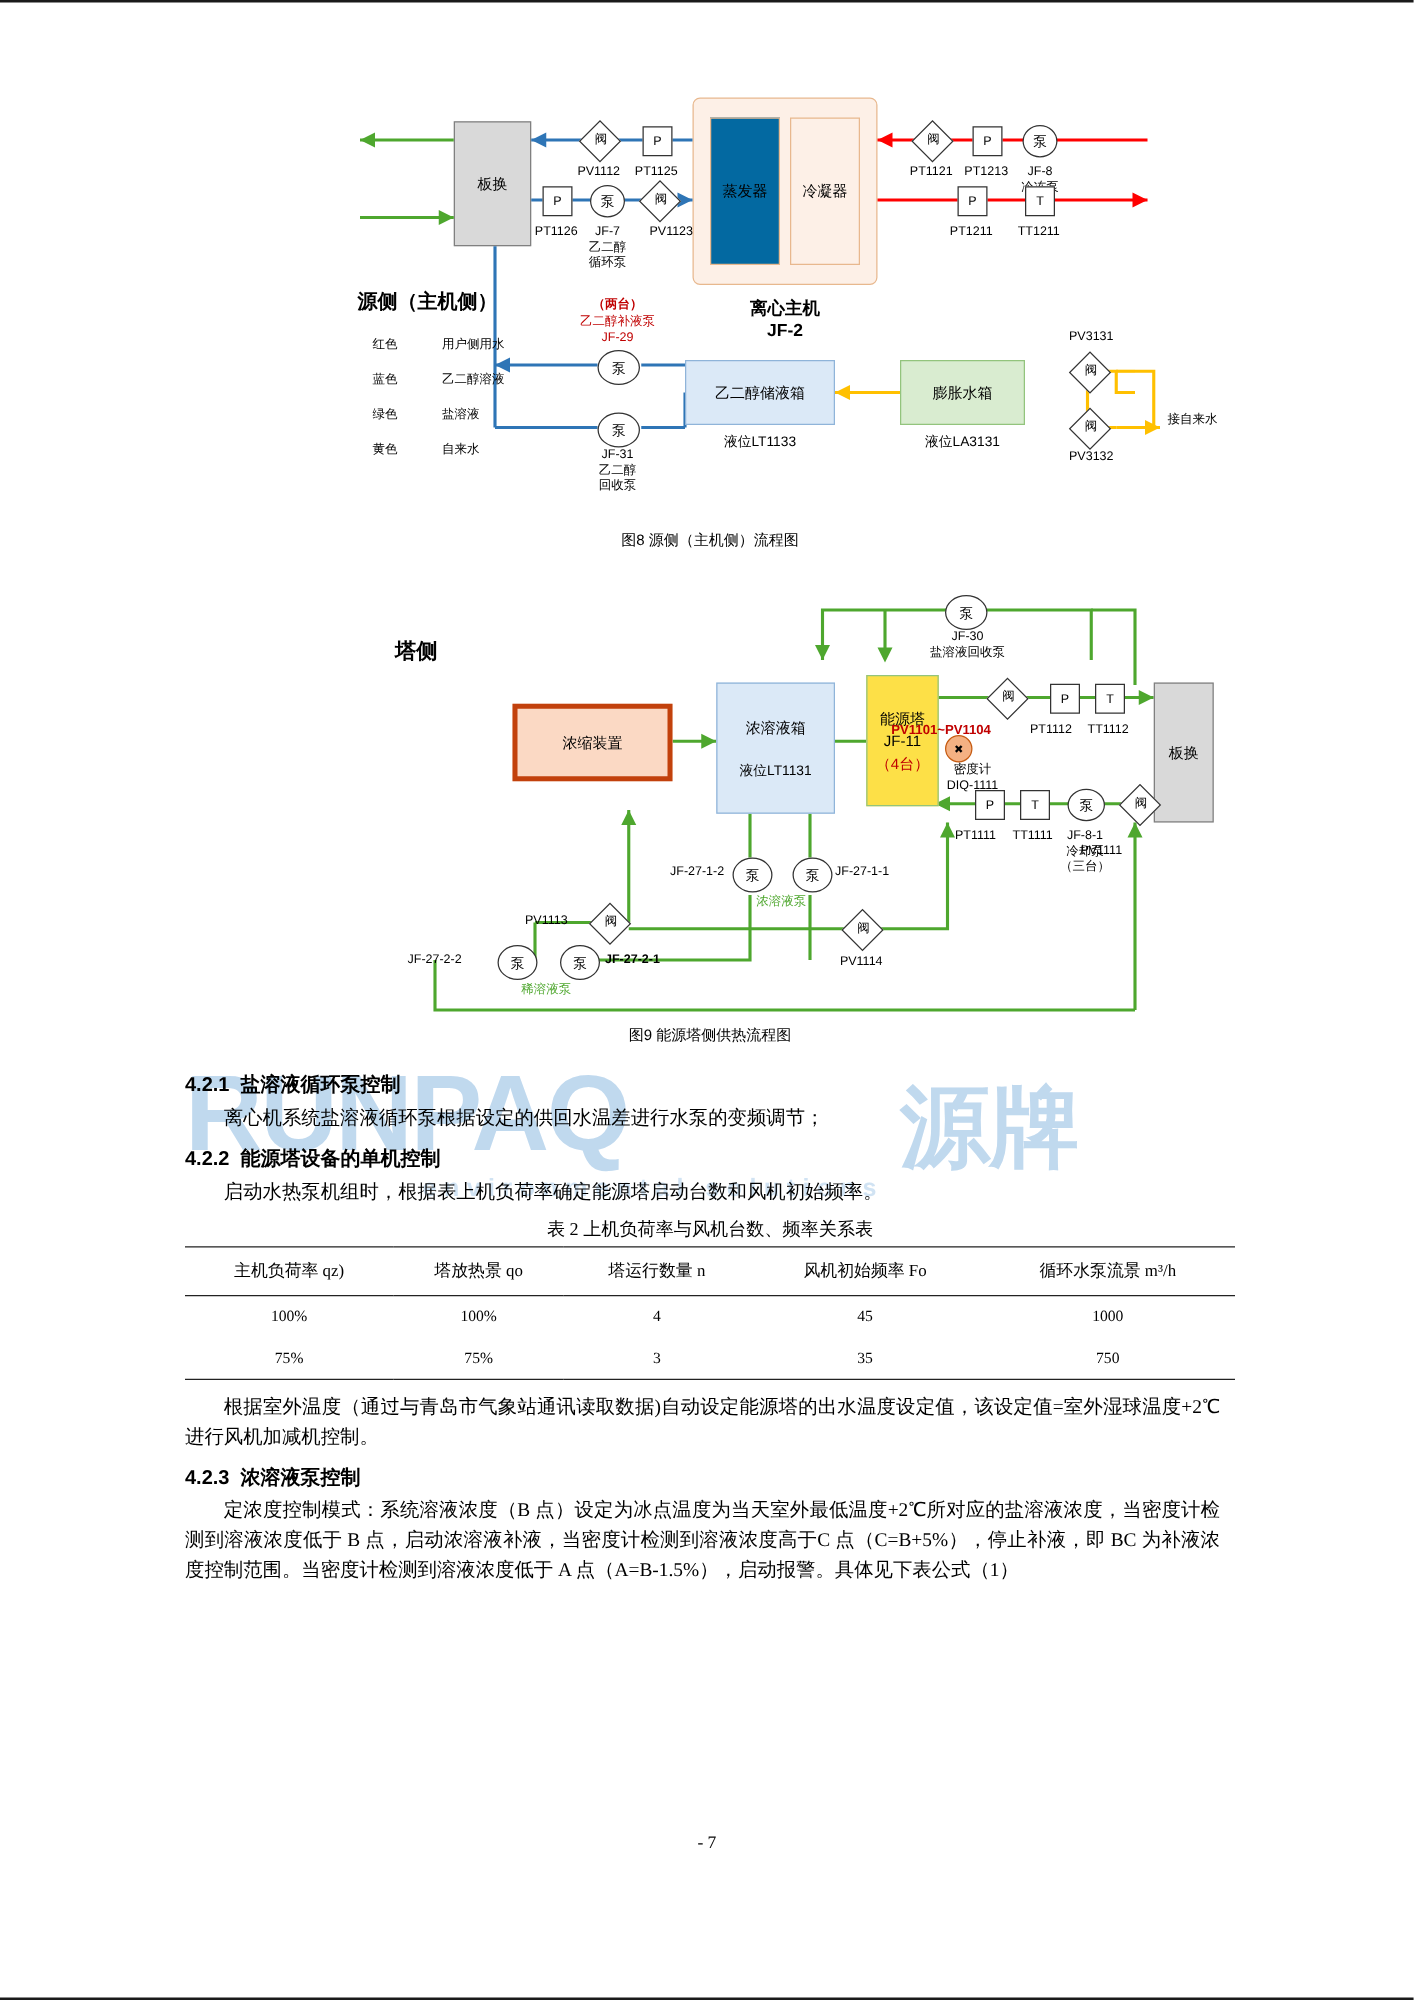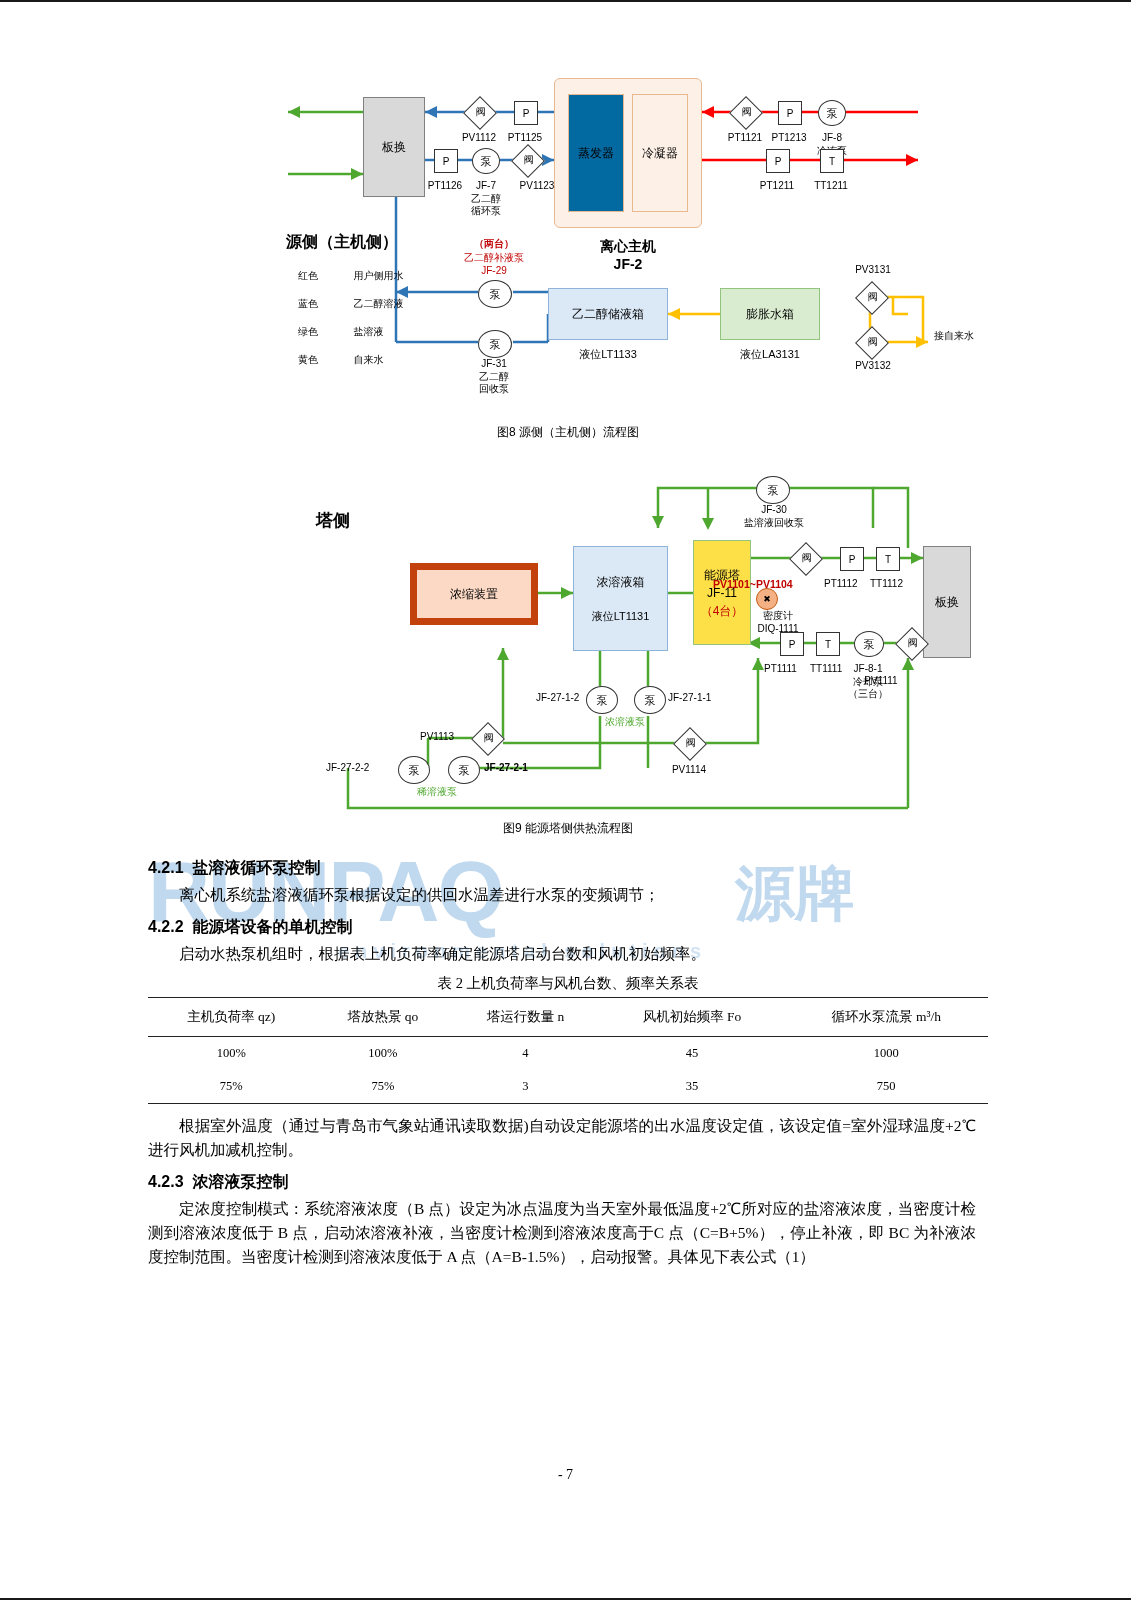--- a/index.html
+++ b/index.html
@@ -164,22 +164,22 @@
     font-weight: bold;
     color: #bdd7ee;
     opacity: 0.95;
   }
   .wm-main {
     left: 0; top: 10px;
     font-size: 86px;
     letter-spacing: -2px;
   }
   .wm-cn {
-    left: 587px; top: 22px;
-    font-size: 60px;
+    left: 572px; top: 22px;
+    font-size: 72px;
   }
   .wm-sub {
     left: 190px; top: 108px;
     font-size: 20px;
     letter-spacing: 6px;
     color: #cfe2f3;
   }
 </style>
 </head>
 <body>
@@ -383,21 +383,21 @@
       <path d="M 500 275 L 610 275 L 610 190" stroke="#4ea72e" stroke-width="2.5" fill="none"></path>
       <polygon points="610,190 604,202 616,202" fill="#4ea72e"></polygon>
       <path d="M 440 275 L 500 275" stroke="#4ea72e" stroke-width="2.5" fill="none"></path>
       <path d="M 355 275 L 440 275" stroke="#4ea72e" stroke-width="2.5" fill="none"></path>
     </svg>
 
     <div class="lbl" style="left:168px; top:42px; font-size:17px; font-weight:bold;">
       <span>塔侧</span>
     </div>
 
-    <div class="box" style="left:262px; top:95px; width:128px; height:62px; background:#fbd9c4; border:7px solid #c2410c;">
+    <div class="box" style="left:262px; top:95px; width:128px; height:62px; background:#fbd9c4; border:4px solid #c2410c;">
       <span>浓缩装置</span>
     </div>
 
     <div class="box" style="left:425px; top:78px; width:95px; height:105px; background:#dbe9f7; border:1px solid #8fb4d9; flex-direction:column;">
       <span style="margin-bottom:18px;">浓溶液箱</span>
       <span style="font-size:11px;">液位LT1131</span>
     </div>
 
     <div class="box" style="left:545px; top:72px; width:58px; height:105px; background:#fde047; border:1px solid #93c47d; flex-direction:column; line-height:1.5;">
       <span>能源塔</span>

